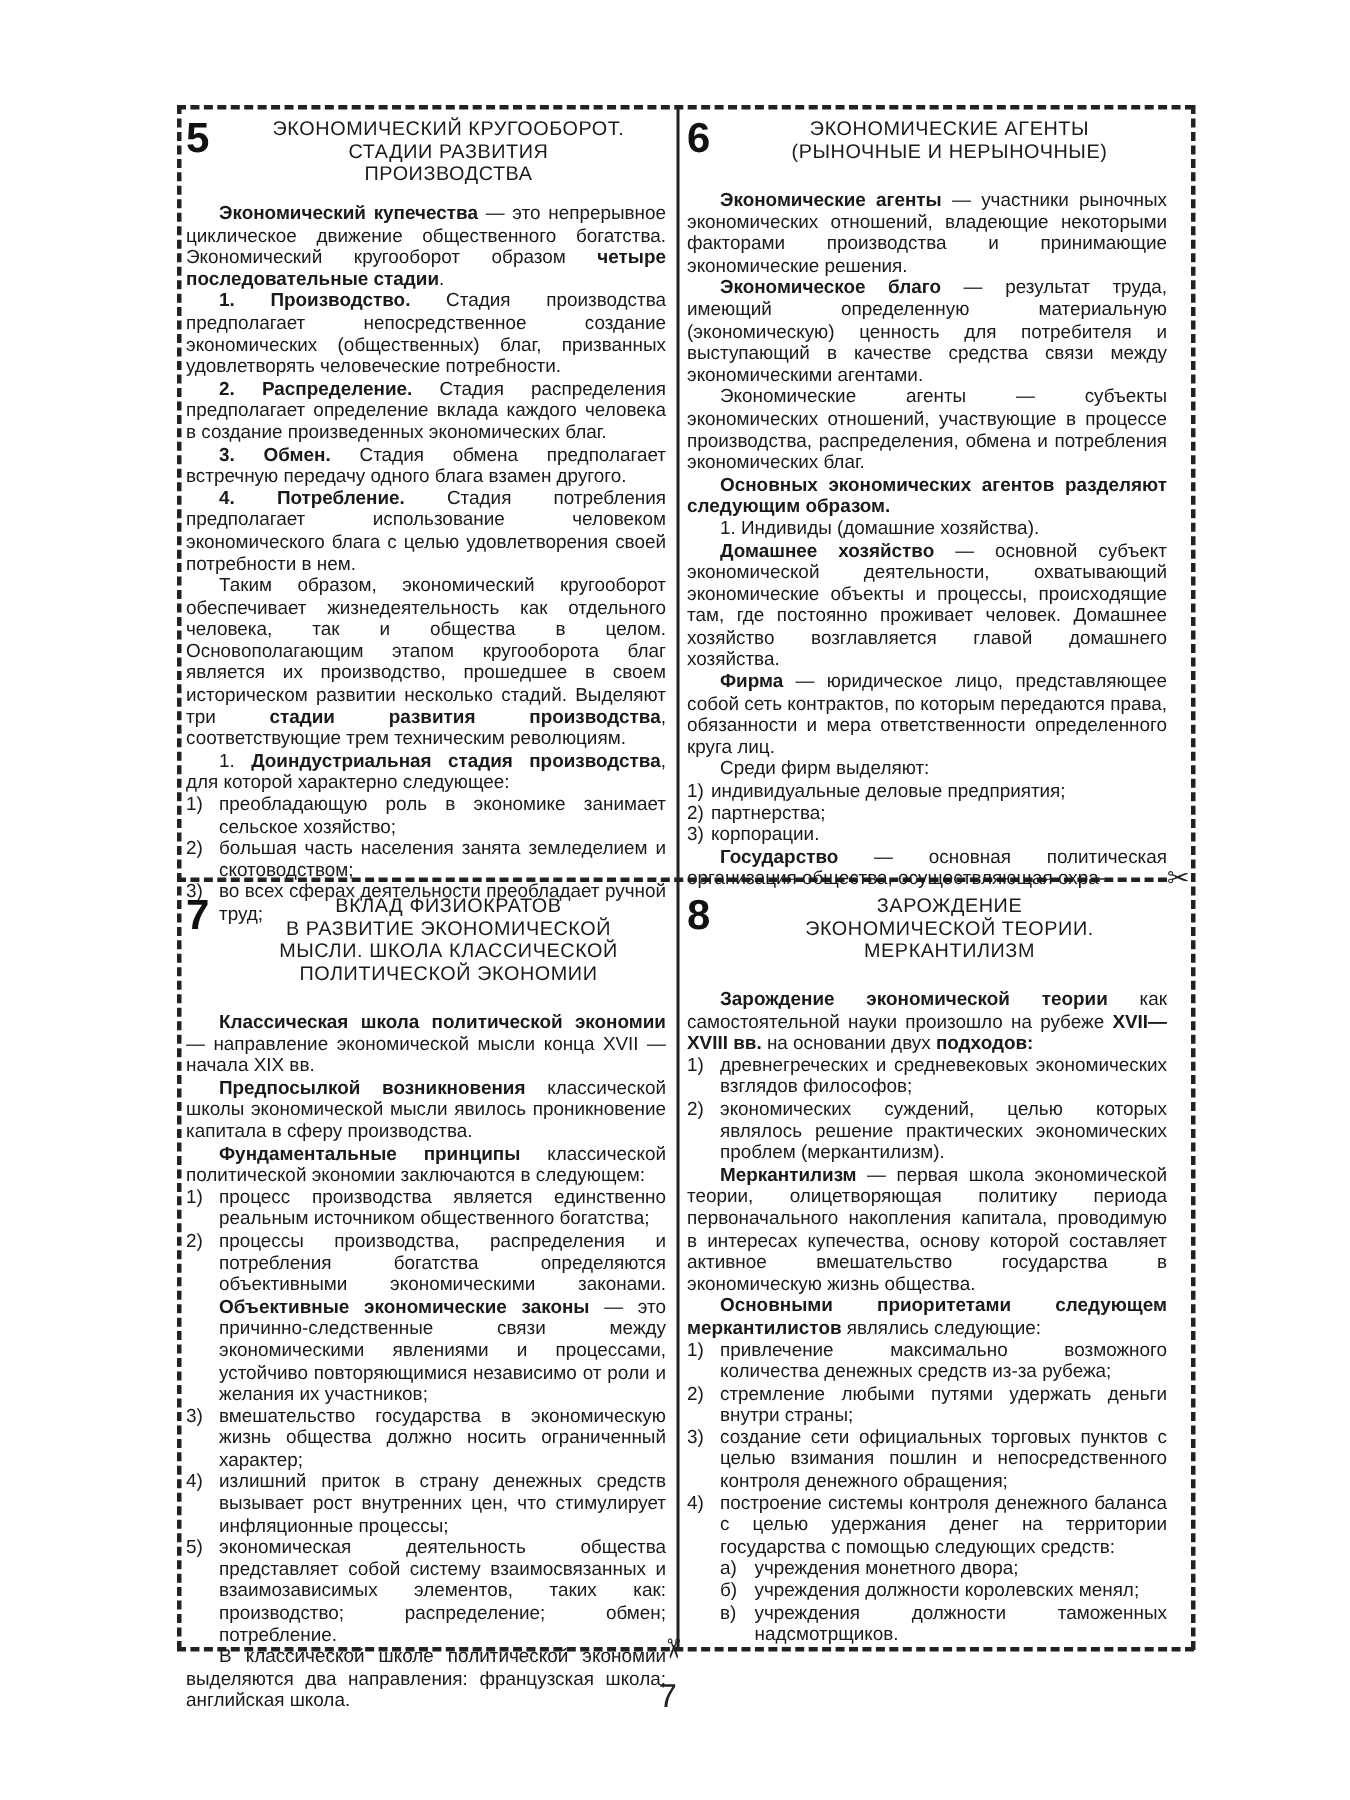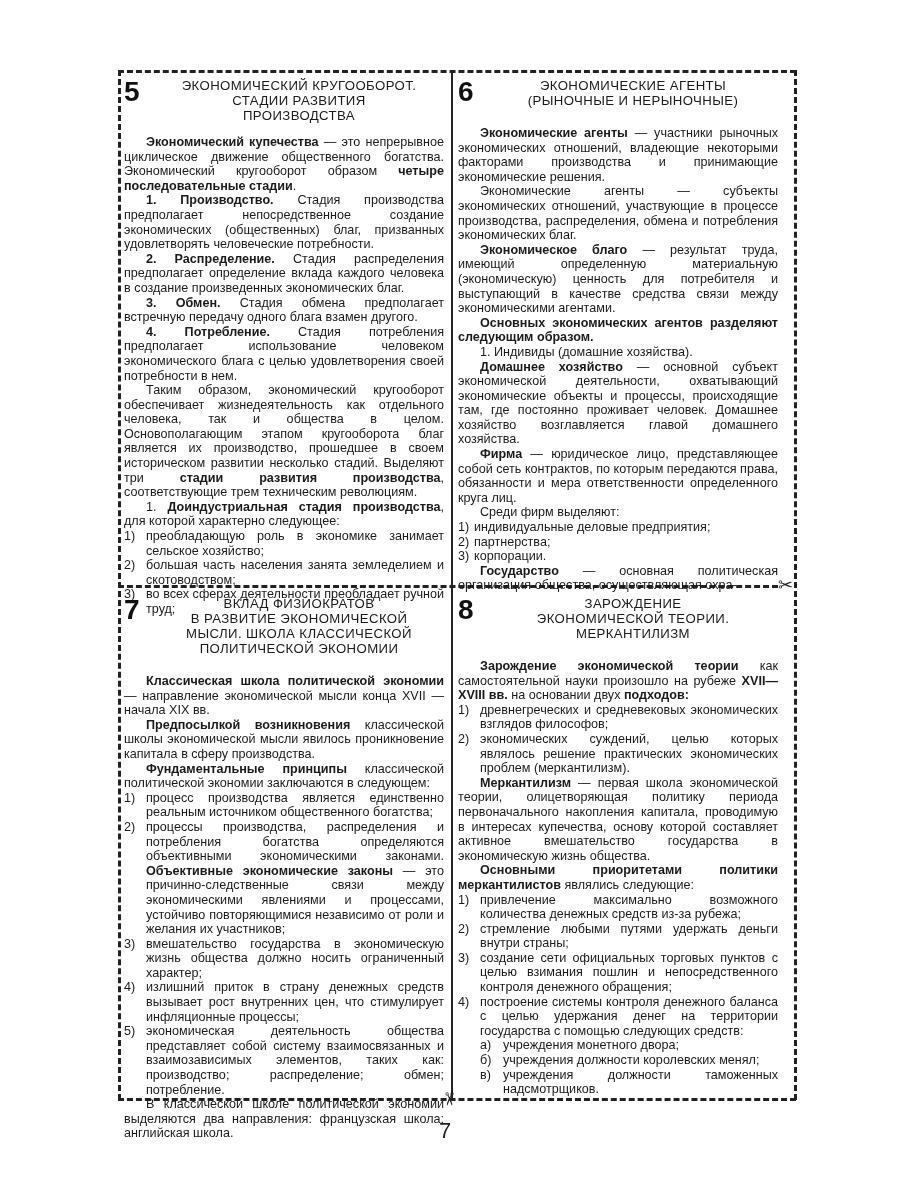--- a/index.html
+++ b/index.html
@@ -66,22 +66,22 @@
   </div>
 
   <div class="card" style="left:458px; top:78px; width:320px;">
     <div class="card-num">6</div>
     <div class="card-title" style="margin-bottom:18px;">
       <span>ЭКОНОМИЧЕСКИЕ АГЕНТЫ</span>
       <span>(РЫНОЧНЫЕ И НЕРЫНОЧНЫЕ)</span>
     </div>
     <div class="body">
       <p><b>Экономические агенты</b><span> — участники рыночных экономических отношений, владеющие некоторыми факторами производства и принимающие экономические решения.</span></p>
+      <p><b>Экономическое благо</b><span> — результат труда, имеющий определенную материальную (экономическую) ценность для потребителя и выступающий в качестве средства связи между экономическими агентами.</span></p>
       <p><span>Экономические агенты — субъекты экономических отношений, участвующие в процессе производства, распределения, обмена и потребления экономических благ.</span></p>
-      <p><b>Экономическое благо</b><span> — результат труда, имеющий определенную материальную (экономическую) ценность для потребителя и выступающий в качестве средства связи между экономическими агентами.</span></p>
       <p><b>Основных экономических агентов разделяют следующим образом.</b></p>
       <p><span>1. Индивиды (домашние хозяйства).</span></p>
       <p><b>Домашнее хозяйство</b><span> — основной субъект экономической деятельности, охватывающий экономические объекты и процессы, происходящие там, где постоянно проживает человек. Домашнее хозяйство возглавляется главой домашнего хозяйства.</span></p>
       <p><b>Фирма</b><span> — юридическое лицо, представляющее собой сеть контрактов, по которым передаются права, обязанности и мера ответственности определенного круга лиц.</span></p>
       <p><span>Среди фирм выделяют:</span></p>
       <p class="li" style="padding-left:16px;"><span class="mk">1)</span><span>индивидуальные деловые предприятия;</span></p>
       <p class="li" style="padding-left:16px;"><span class="mk">2)</span><span>партнерства;</span></p>
       <p class="li" style="padding-left:16px;"><span class="mk">3)</span><span>корпорации.</span></p>
       <p><b>Государство</b><span> — основная политическая организация общества, осуществляющая охра-</span></p>
     </div>
@@ -113,21 +113,21 @@
     <div class="card-title" style="margin-bottom:18px;">
       <span>ЗАРОЖДЕНИЕ</span>
       <span>ЭКОНОМИЧЕСКОЙ ТЕОРИИ.</span>
       <span>МЕРКАНТИЛИЗМ</span>
     </div>
     <div class="body">
       <p><b>Зарождение экономической теории</b><span> как самостоятельной науки произошло на рубеже </span><b>XVII—XVIII вв.</b><span> на основании двух </span><b>подходов:</b></p>
       <p class="li"><span class="mk">1)</span><span>древнегреческих и средневековых экономических взглядов философов;</span></p>
       <p class="li"><span class="mk">2)</span><span>экономических суждений, целью которых являлось решение практических экономических проблем (меркантилизм).</span></p>
       <p><b>Меркантилизм</b><span> — первая школа экономической теории, олицетворяющая политику периода первоначального накопления капитала, проводимую в интересах купечества, основу которой составляет активное вмешательство государства в экономическую жизнь общества.</span></p>
-      <p><b>Основными приоритетами политики меркантилистов</b><span> являлись следующие:</span></p>
+      <p><b>Основными приоритетами следующем меркантилистов</b><span> являлись следующие:</span></p>
       <p class="li"><span class="mk">1)</span><span>привлечение максимально возможного количества денежных средств из-за рубежа;</span></p>
       <p class="li"><span class="mk">2)</span><span>стремление любыми путями удержать деньги внутри страны;</span></p>
       <p class="li"><span class="mk">3)</span><span>создание сети официальных торговых пунктов с целью взимания пошлин и непосредственного контроля денежного обращения;</span></p>
       <p class="li"><span class="mk">4)</span><span>построение системы контроля денежного баланса с целью удержания денег на территории государства с помощью следующих средств:</span></p>
       <p class="li2"><span class="mk">а)</span><span>учреждения монетного двора;</span></p>
       <p class="li2"><span class="mk">б)</span><span>учреждения должности королевских менял;</span></p>
       <p class="li2"><span class="mk">в)</span><span>учреждения должности таможенных надсмотрщиков.</span></p>
     </div>
   </div>
 

